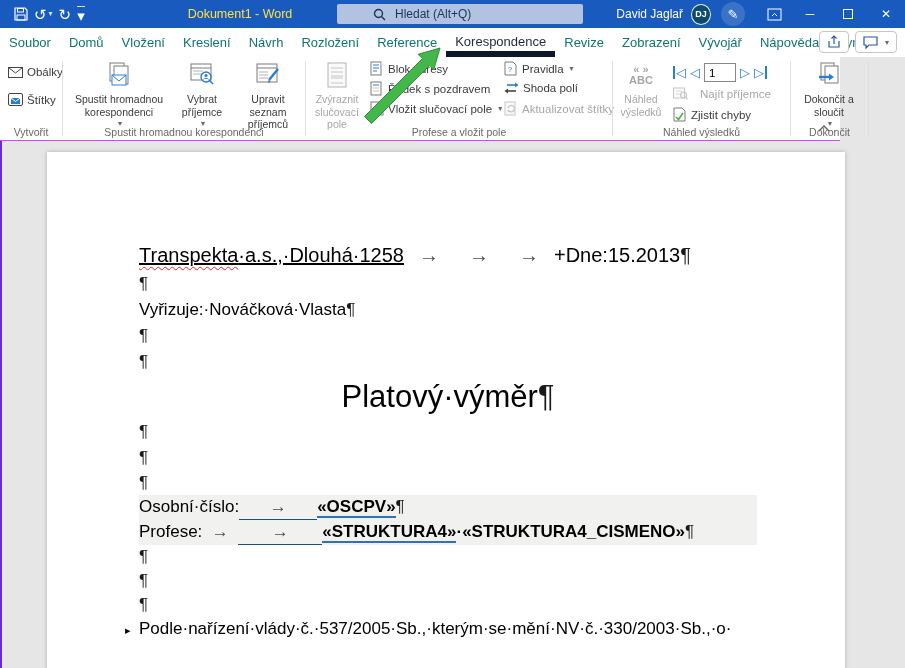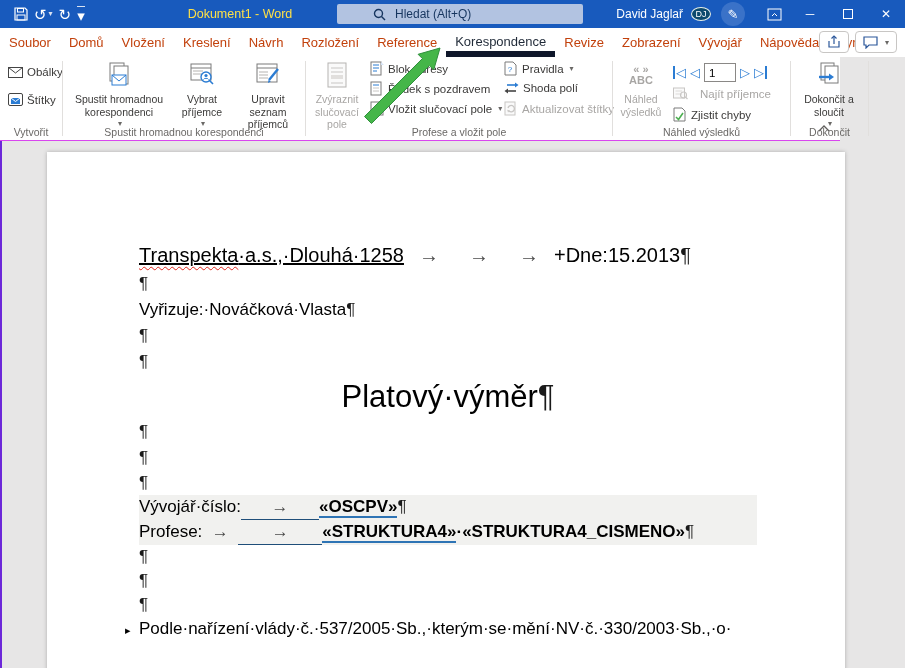--- a/index.html
+++ b/index.html
@@ -10,28 +10,28 @@
   .titlebar { position:absolute; left:0; top:0; width:905px; height:28px; background:#185abd; display:flex; align-items:center; color:#f3f6fb; }
   .qat { display:flex; align-items:center; gap:6px; padding-left:14px; }
   .qat .qbtn { display:flex; align-items:center; color:#fff; font-size:15px; line-height:1; cursor:default; }
   .qat svg { display:block; }
   .tinychev { font-size:8px; margin-left:2px; color:#d8e2f2; }
   .qat-custom { border-top:1px solid #d8e2f2; font-size:8px; padding-top:1px; color:#d8e2f2; }
   .doc-title { position:absolute; left:150px; width:180px; top:0; height:28px; display:flex; align-items:center; justify-content:center; font-size:12.5px; color:#fde047; white-space:nowrap; }
   .searchbox { position:absolute; left:337px; top:4px; width:246px; height:20px; background:#b2c3e1; border-radius:2px; display:flex; align-items:center; gap:8px; padding-left:58px; font-size:12px; color:#16355f; }
   .tb-right { position:absolute; right:0; top:0; height:28px; display:flex; align-items:center; }
   .user-name { font-size:12px; color:#ffffff; margin-right:8px; }
-  .avatar { width:20px; height:14px; border-radius:50%; background:#0c4a6e; color:#fff; font-size:9px; font-weight:normal; display:flex; align-items:center; justify-content:center; margin-right:10px; border:1px solid #e8f0e8; }
+  .avatar { width:20px; height:21px; border-radius:50%; background:#0c4a6e; color:#fff; font-size:9px; font-weight:bold; display:flex; align-items:center; justify-content:center; margin-right:10px; border:1px solid #e8f0e8; }
   .pen-circle { width:24px; height:24px; border-radius:50%; background:#3a72c8; display:flex; align-items:center; justify-content:center; font-size:13px; color:#fff; margin-right:12px; }
   .win-btn { width:38px; height:28px; display:flex; align-items:center; justify-content:center; font-size:12px; color:#fff; }
   .ribbonopts { width:34px; }
 
   
   .tabrow { position:absolute; left:0; top:28px; width:905px; height:29px; background:#ffffff; display:flex; align-items:stretch; }
-  .tab { padding:0 9px; display:flex; align-items:center; font-size:13px; color:#c2410c; position:relative; white-space:nowrap; }
+  .tab { padding:0 9px; display:flex; align-items:center; font-size:13px; color:#0f766e; position:relative; white-space:nowrap; }
   .tab.active { color:#1f2937; border-bottom:6px solid #0f172a; padding-top:3px; }
   .tabrow-right { position:absolute; right:8px; top:3px; display:flex; gap:6px; }
   .pillbtn { border:1px solid #c8c6c4; border-radius:4px; background:#fff; height:22px; display:flex; align-items:center; justify-content:center; gap:5px; padding:0 7px; color:#2b579a; font-size:12px; }
 
   
   .ribbon { position:absolute; left:0; top:57px; width:840px; height:84px; background:#ffffff; border-bottom:1px solid #d946ef; }
   .rgroup { position:absolute; top:0; height:83px; }
   .rgroup .glabel { position:absolute; bottom:2px; left:0; right:0; text-align:center; font-size:10.5px; color:#6a6866; white-space:nowrap; }
   .gdivider { position:absolute; top:4px; bottom:4px; width:1px; background:#e1dfdd; }
   .bigbtn { position:absolute; top:2px; display:flex; flex-direction:column; align-items:center; text-align:center; font-size:10.5px; line-height:12.5px; color:#3b3a39; cursor:default; }
@@ -369,21 +369,21 @@
       <div class="row"><span class="pmark">¶</span></div>
 
       <div class="row title-row"><span>Platový·výměr</span><span class="pmark">¶</span></div>
 
       <div class="row"><span class="pmark">¶</span></div>
       <div class="row"><span class="pmark">¶</span></div>
 
 
       <div class="row tight"><span class="pmark">¶</span></div>
 
-      <div class="row tight shaded"><span>Vývojář·číslo:</span><span class="tabu" style="width:78px;">→</span><span class="mf">«OSCPV»</span><span class="pmark">¶</span></div>
+      <div class="row tight shaded"><span>Osobní·číslo:</span><span class="tabu" style="width:78px;">→</span><span class="mf">«OSCPV»</span><span class="pmark">¶</span></div>
 
       <div class="row tight shaded"><span>Profese:</span><span class="tabarrow t36">→</span><span class="tabu" style="width:84px;">→</span><span class="mf">«STRUKTURA4»</span><span class="mf-plain">·</span><span class="mf-plain">«STRUKTURA4_CISMENO»</span><span class="pmark">¶</span></div>
 
       <div class="row tight"><span class="pmark">¶</span></div>
       <div class="row tight"><span class="pmark">¶</span></div>
       <div class="row tight"><span class="pmark">¶</span></div>
 
       <div class="row tight lastrow"><span class="bullet">▸</span><span>Podle·nařízení·vlády·č.·537/2005·Sb.,·kterým·se·mění·NV·č.·330/2003·Sb.,·o·</span></div>
 
     </div>

